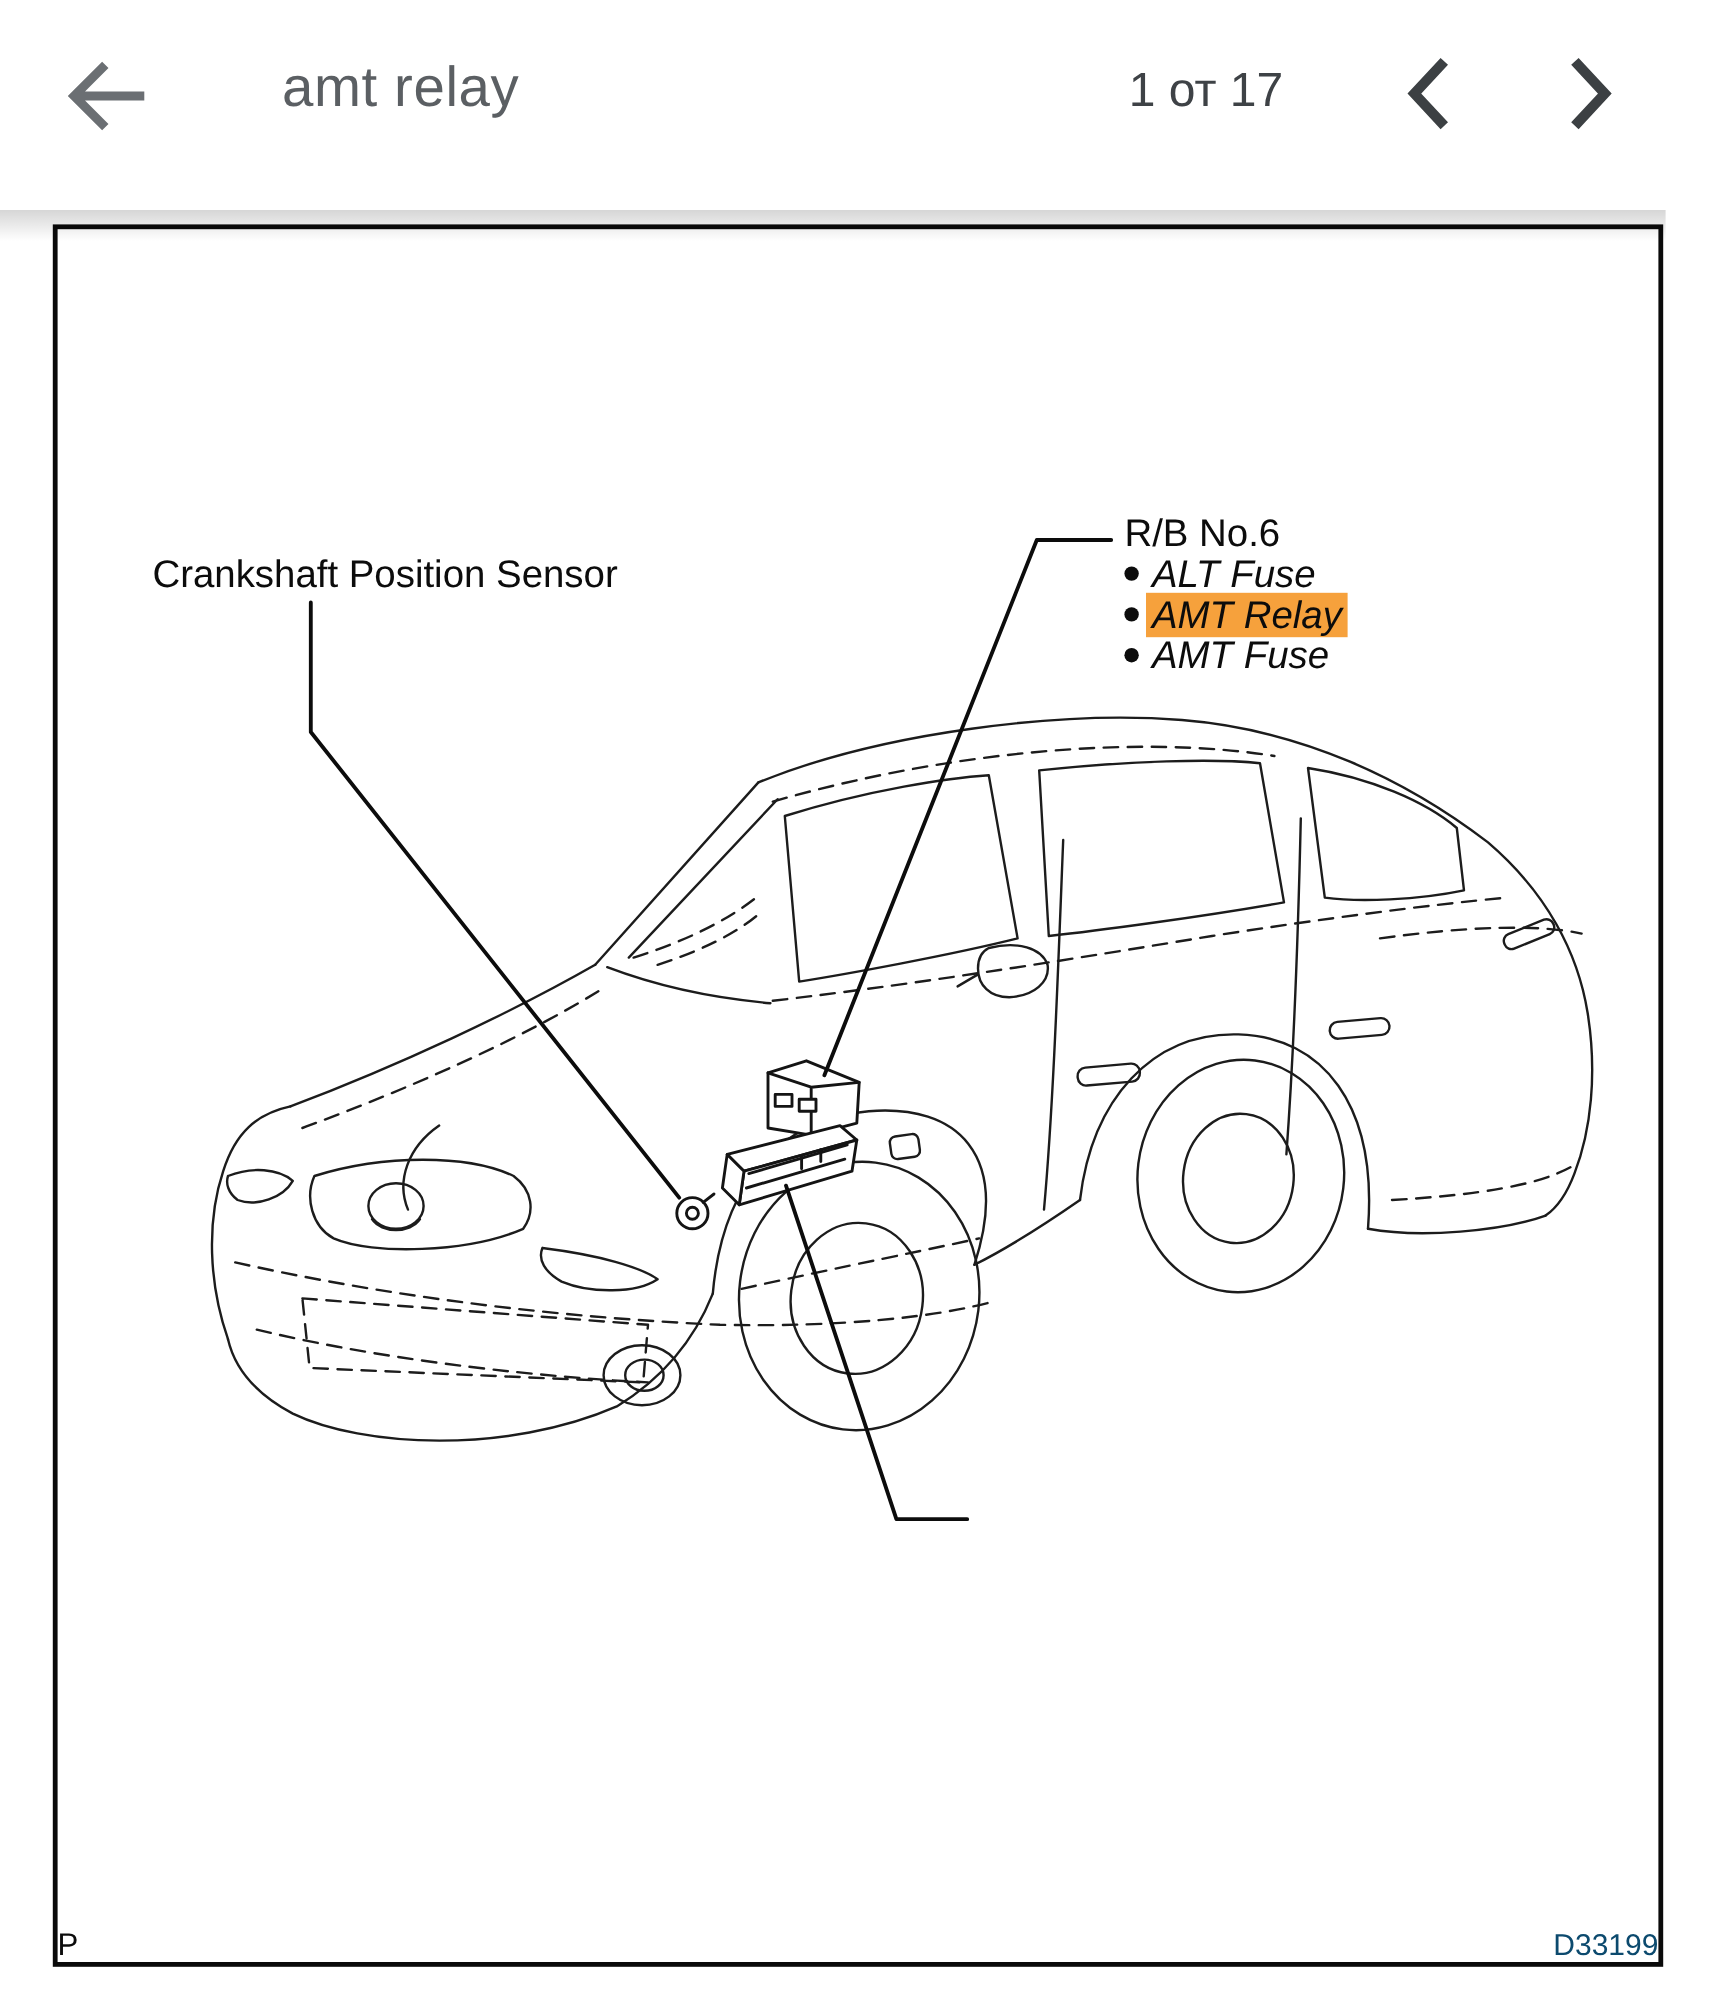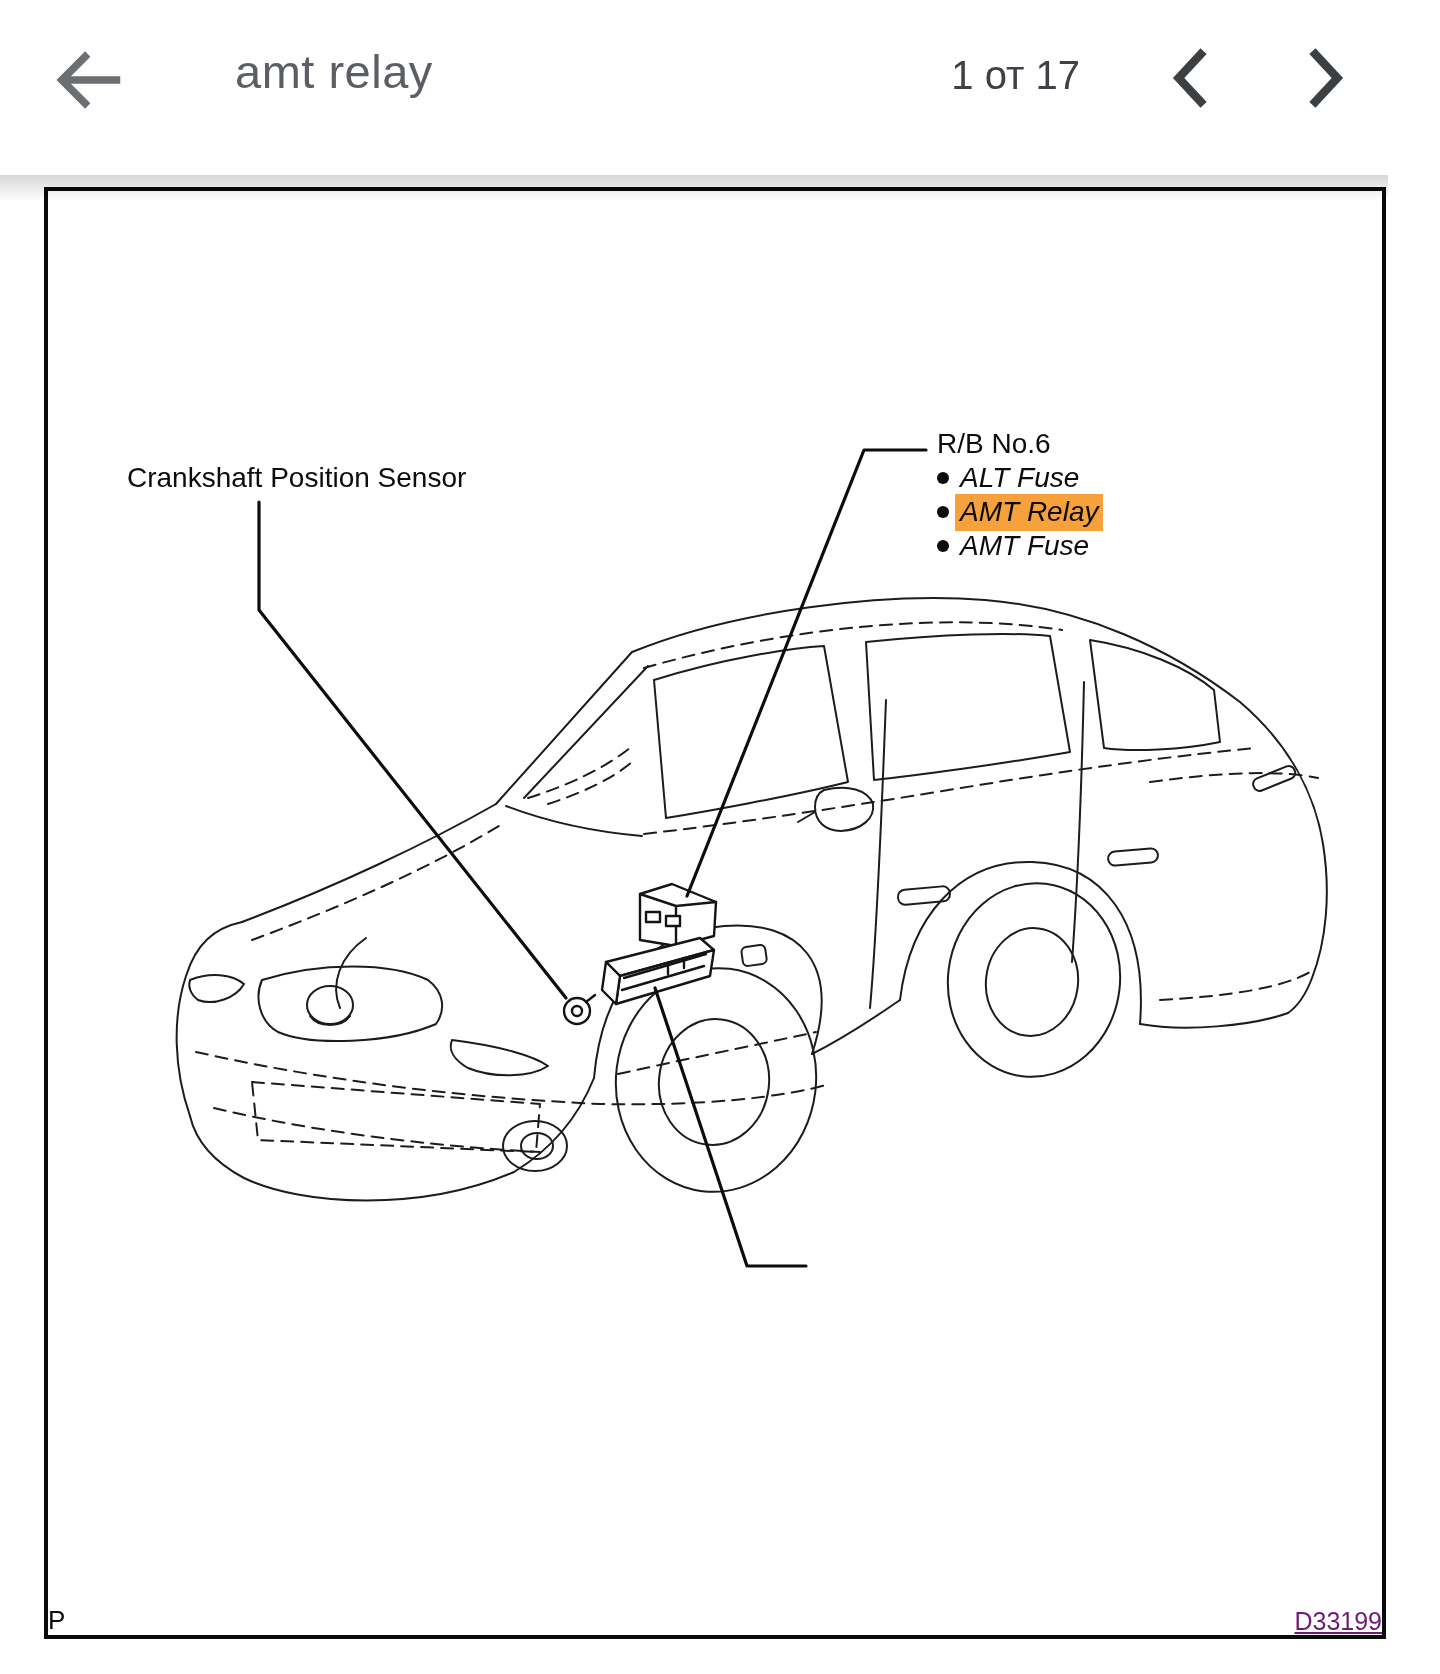--- a/index.html
+++ b/index.html
@@ -4,40 +4,40 @@
 <style>
   html,body{margin:0;padding:0;background:#ffffff;}
   .screen{
     position:relative;width:1388px;height:1674px;overflow:hidden;
     background:#ffffff;font-family:"Liberation Sans","DejaVu Sans",sans-serif;
   }
   
   .appbar{position:absolute;left:0;top:0;width:1440px;height:175px;background:#ffffff;z-index:5;}
   .back-btn{position:absolute;left:52px;top:36px;width:90px;height:88px;background:none;border:none;padding:0;cursor:pointer;}
   .appbar-title{position:absolute;left:235px;top:44px;font-size:47px;color:#5b5f63;letter-spacing:0.5px;}
-  .pager{position:absolute;left:930px;top:53px;width:150px;font-size:40px;color:#3e4246;text-align:right;white-space:nowrap;}
+  .pager{position:absolute;left:930px;top:53px;width:150px;font-size:40px;color:#3e4246;text-align:center;white-space:nowrap;}
   .chev-btn{position:absolute;top:28px;width:100px;height:100px;background:none;border:none;padding:0;cursor:pointer;}
   .chev-prev{left:1148px;}
   .chev-next{left:1276px;}
   .appbar-shadow{position:absolute;left:0;top:175px;width:1440px;height:26px;z-index:6;pointer-events:none;
     background:linear-gradient(to bottom,rgba(0,0,0,0.16),rgba(0,0,0,0));}
   
   .docpage{position:absolute;left:0;top:175px;width:1440px;height:1499px;background:#ffffff;}
   .page-frame{position:absolute;left:44px;top:12px;width:1342px;height:1452px;border:4px solid #0a0a0a;box-sizing:border-box;}
   .art{position:absolute;left:0;top:-175px;width:1440px;height:1674px;}
   
-  .dlabel{position:absolute;color:#0c0c0c;font-size:28px;line-height:34px;white-space:nowrap;}
+  .dlabel{position:absolute;color:#0c0c0c;font-size:32px;line-height:34px;white-space:nowrap;}
   .lbl-crank{left:127px;top:286px;}
   .lbl-rb6{left:937px;top:252px;}
   .lbl-eng{left:817px;top:1077px;}
   .bullet-row{display:flex;align-items:center;height:34px;font-style:italic;}
   .bullet{width:12px;height:12px;border-radius:50%;background:#0c0c0c;margin-right:11px;flex:none;}
   .hl{background:#F6A13C;padding:1px 5px 2px 5px;margin:-1px -5px -2px -5px;}
   .p-letter{left:48px;top:1432px;font-size:26px;line-height:26px;}
-  .fig-code{position:absolute;right:58px;top:1434px;color:#701a75;font-size:25px;line-height:25px;text-decoration:underline;}
+  .fig-code{position:absolute;right:58px;top:1434px;color:#0c4a6e;font-size:25px;line-height:25px;}
   svg{display:block;}
 </style>
 </head>
 <body>
 
 <div class="screen">
 
   <header class="appbar">
     <button class="back-btn">
       <span>

